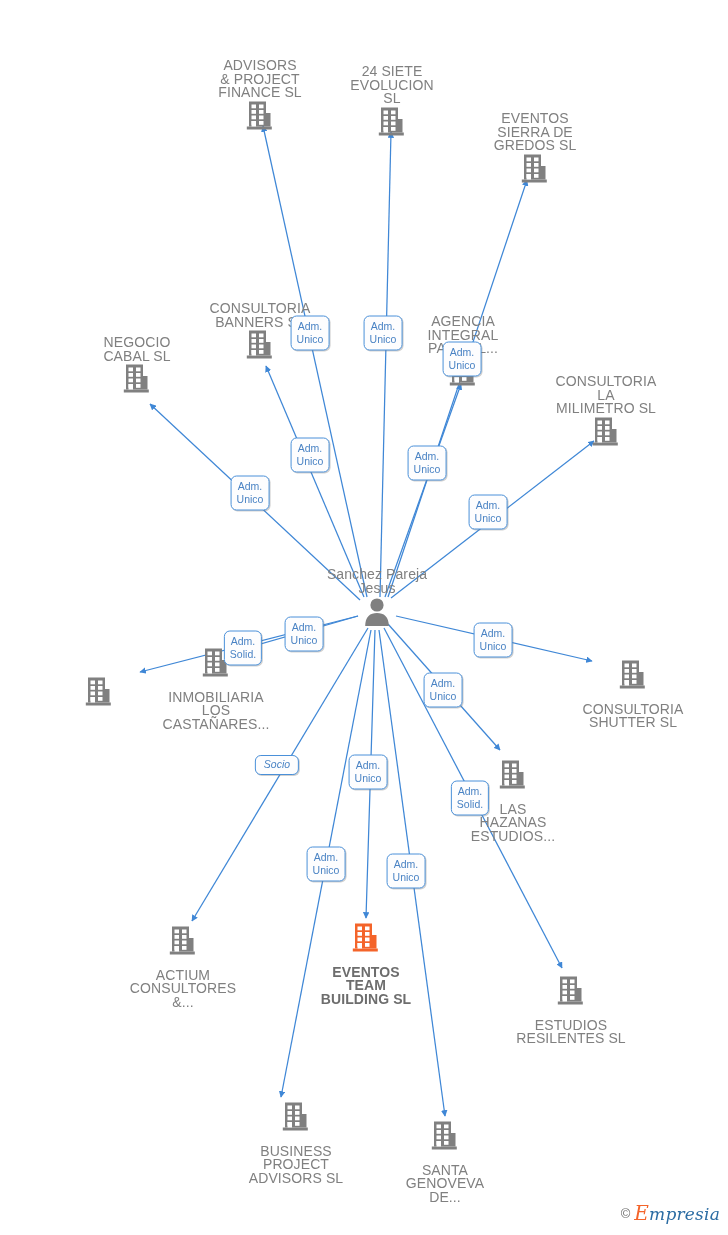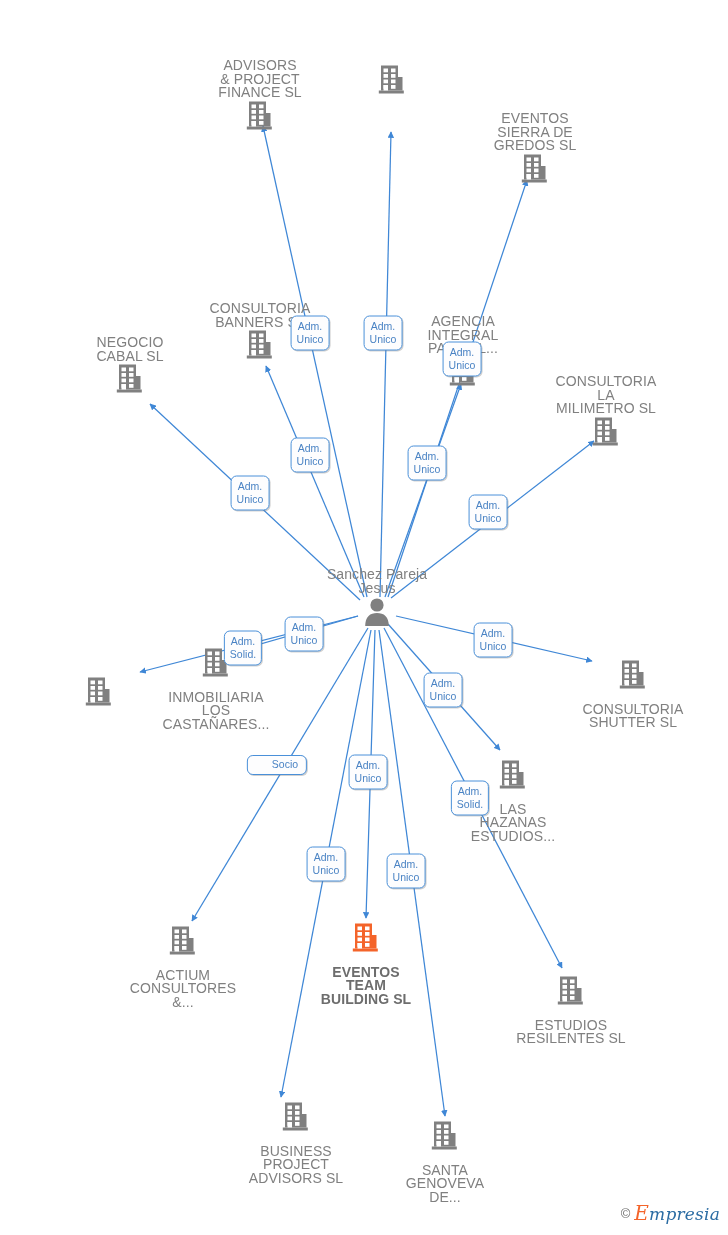--- a/index.html
+++ b/index.html
@@ -44,21 +44,21 @@
     background:#fdfdfe;
     color:#4a83c4;
     font-size:10.5px;
     line-height:13px;
     text-align:center;
     padding:3px 5px 4px 5px;
     box-shadow:1px 1px 0 rgba(120,120,120,.35);
     white-space:pre-line;
     transform:translate(-50%,-50%);
   }
-  .chip.one{padding:2px 8px 3px 24px;}
+  .chip.one{padding:2px 8px 3px 8px;font-style:italic;}
 
   
   #watermark{
     position:absolute;right:8px;bottom:10px;z-index:9;
     display:flex;align-items:center;gap:4px;
     font-size:15px;color:#2b6ca3;
   }
   #watermark .c{font-size:13px;color:#6a6a6a;}
   #watermark .brand{
     font-family:"DejaVu Serif", serif;
@@ -119,20 +119,23 @@
             <rect x="13" y="9" width="4.5" height="3.8" fill="#fff"></rect>
             <rect x="5.5" y="14.5" width="4.5" height="3.8" fill="#fff"></rect>
             <rect x="13" y="14.5" width="4.5" height="3.8" fill="#fff"></rect>
             <rect x="5.5" y="20" width="4.5" height="3.8" fill="#fff"></rect>
             <rect x="13" y="20" width="4.5" height="3.8" fill="#fff"></rect>
     <rect x="5.5" y="25.5" width="0" height="0" fill="#fff"></rect>
     <rect x="5.5" y="20" width="4.5" height="5.5" fill="#fff"></rect>
   </svg></span>
       </div>
       <div class="node above" style="left: 392px; top: 65px;">
+        <span class="cap">24 SIETE
+EVOLUCION
+SL</span>
         <span class="glyph"><svg class="bldg" viewBox="0 0 28 30" xmlns="http://www.w3.org/2000/svg">
     <rect x="3" y="0.5" width="17" height="25" fill="#808080"></rect>
     <rect x="20" y="12" width="4.5" height="13.5" fill="#808080"></rect>
     <rect x="0.8" y="25.5" width="25" height="3" fill="#808080"></rect>
     <rect x="5.5" y="3.5" width="4.5" height="3.8" fill="#fff"></rect>
             <rect x="13" y="3.5" width="4.5" height="3.8" fill="#fff"></rect>
             <rect x="5.5" y="9" width="4.5" height="3.8" fill="#fff"></rect>
             <rect x="13" y="9" width="4.5" height="3.8" fill="#fff"></rect>
             <rect x="5.5" y="14.5" width="4.5" height="3.8" fill="#fff"></rect>
             <rect x="13" y="14.5" width="4.5" height="3.8" fill="#fff"></rect>
@@ -194,21 +197,21 @@
             <rect x="5.5" y="9" width="4.5" height="3.8" fill="#fff"></rect>
             <rect x="13" y="9" width="4.5" height="3.8" fill="#fff"></rect>
             <rect x="5.5" y="14.5" width="4.5" height="3.8" fill="#fff"></rect>
             <rect x="13" y="14.5" width="4.5" height="3.8" fill="#fff"></rect>
             <rect x="5.5" y="20" width="4.5" height="3.8" fill="#fff"></rect>
             <rect x="13" y="20" width="4.5" height="3.8" fill="#fff"></rect>
     <rect x="5.5" y="25.5" width="0" height="0" fill="#fff"></rect>
     <rect x="5.5" y="20" width="4.5" height="5.5" fill="#fff"></rect>
   </svg></span>
       </div>
-      <div class="node above" style="left: 130px; top: 336px;">
+      <div class="node above" style="left: 137px; top: 336px;">
         <span class="cap">NEGOCIO
 CABAL SL</span>
         <span class="glyph"><svg class="bldg" viewBox="0 0 28 30" xmlns="http://www.w3.org/2000/svg">
     <rect x="3" y="0.5" width="17" height="25" fill="#808080"></rect>
     <rect x="20" y="12" width="4.5" height="13.5" fill="#808080"></rect>
     <rect x="0.8" y="25.5" width="25" height="3" fill="#808080"></rect>
     <rect x="5.5" y="3.5" width="4.5" height="3.8" fill="#fff"></rect>
             <rect x="13" y="3.5" width="4.5" height="3.8" fill="#fff"></rect>
             <rect x="5.5" y="9" width="4.5" height="3.8" fill="#fff"></rect>
             <rect x="13" y="9" width="4.5" height="3.8" fill="#fff"></rect>

